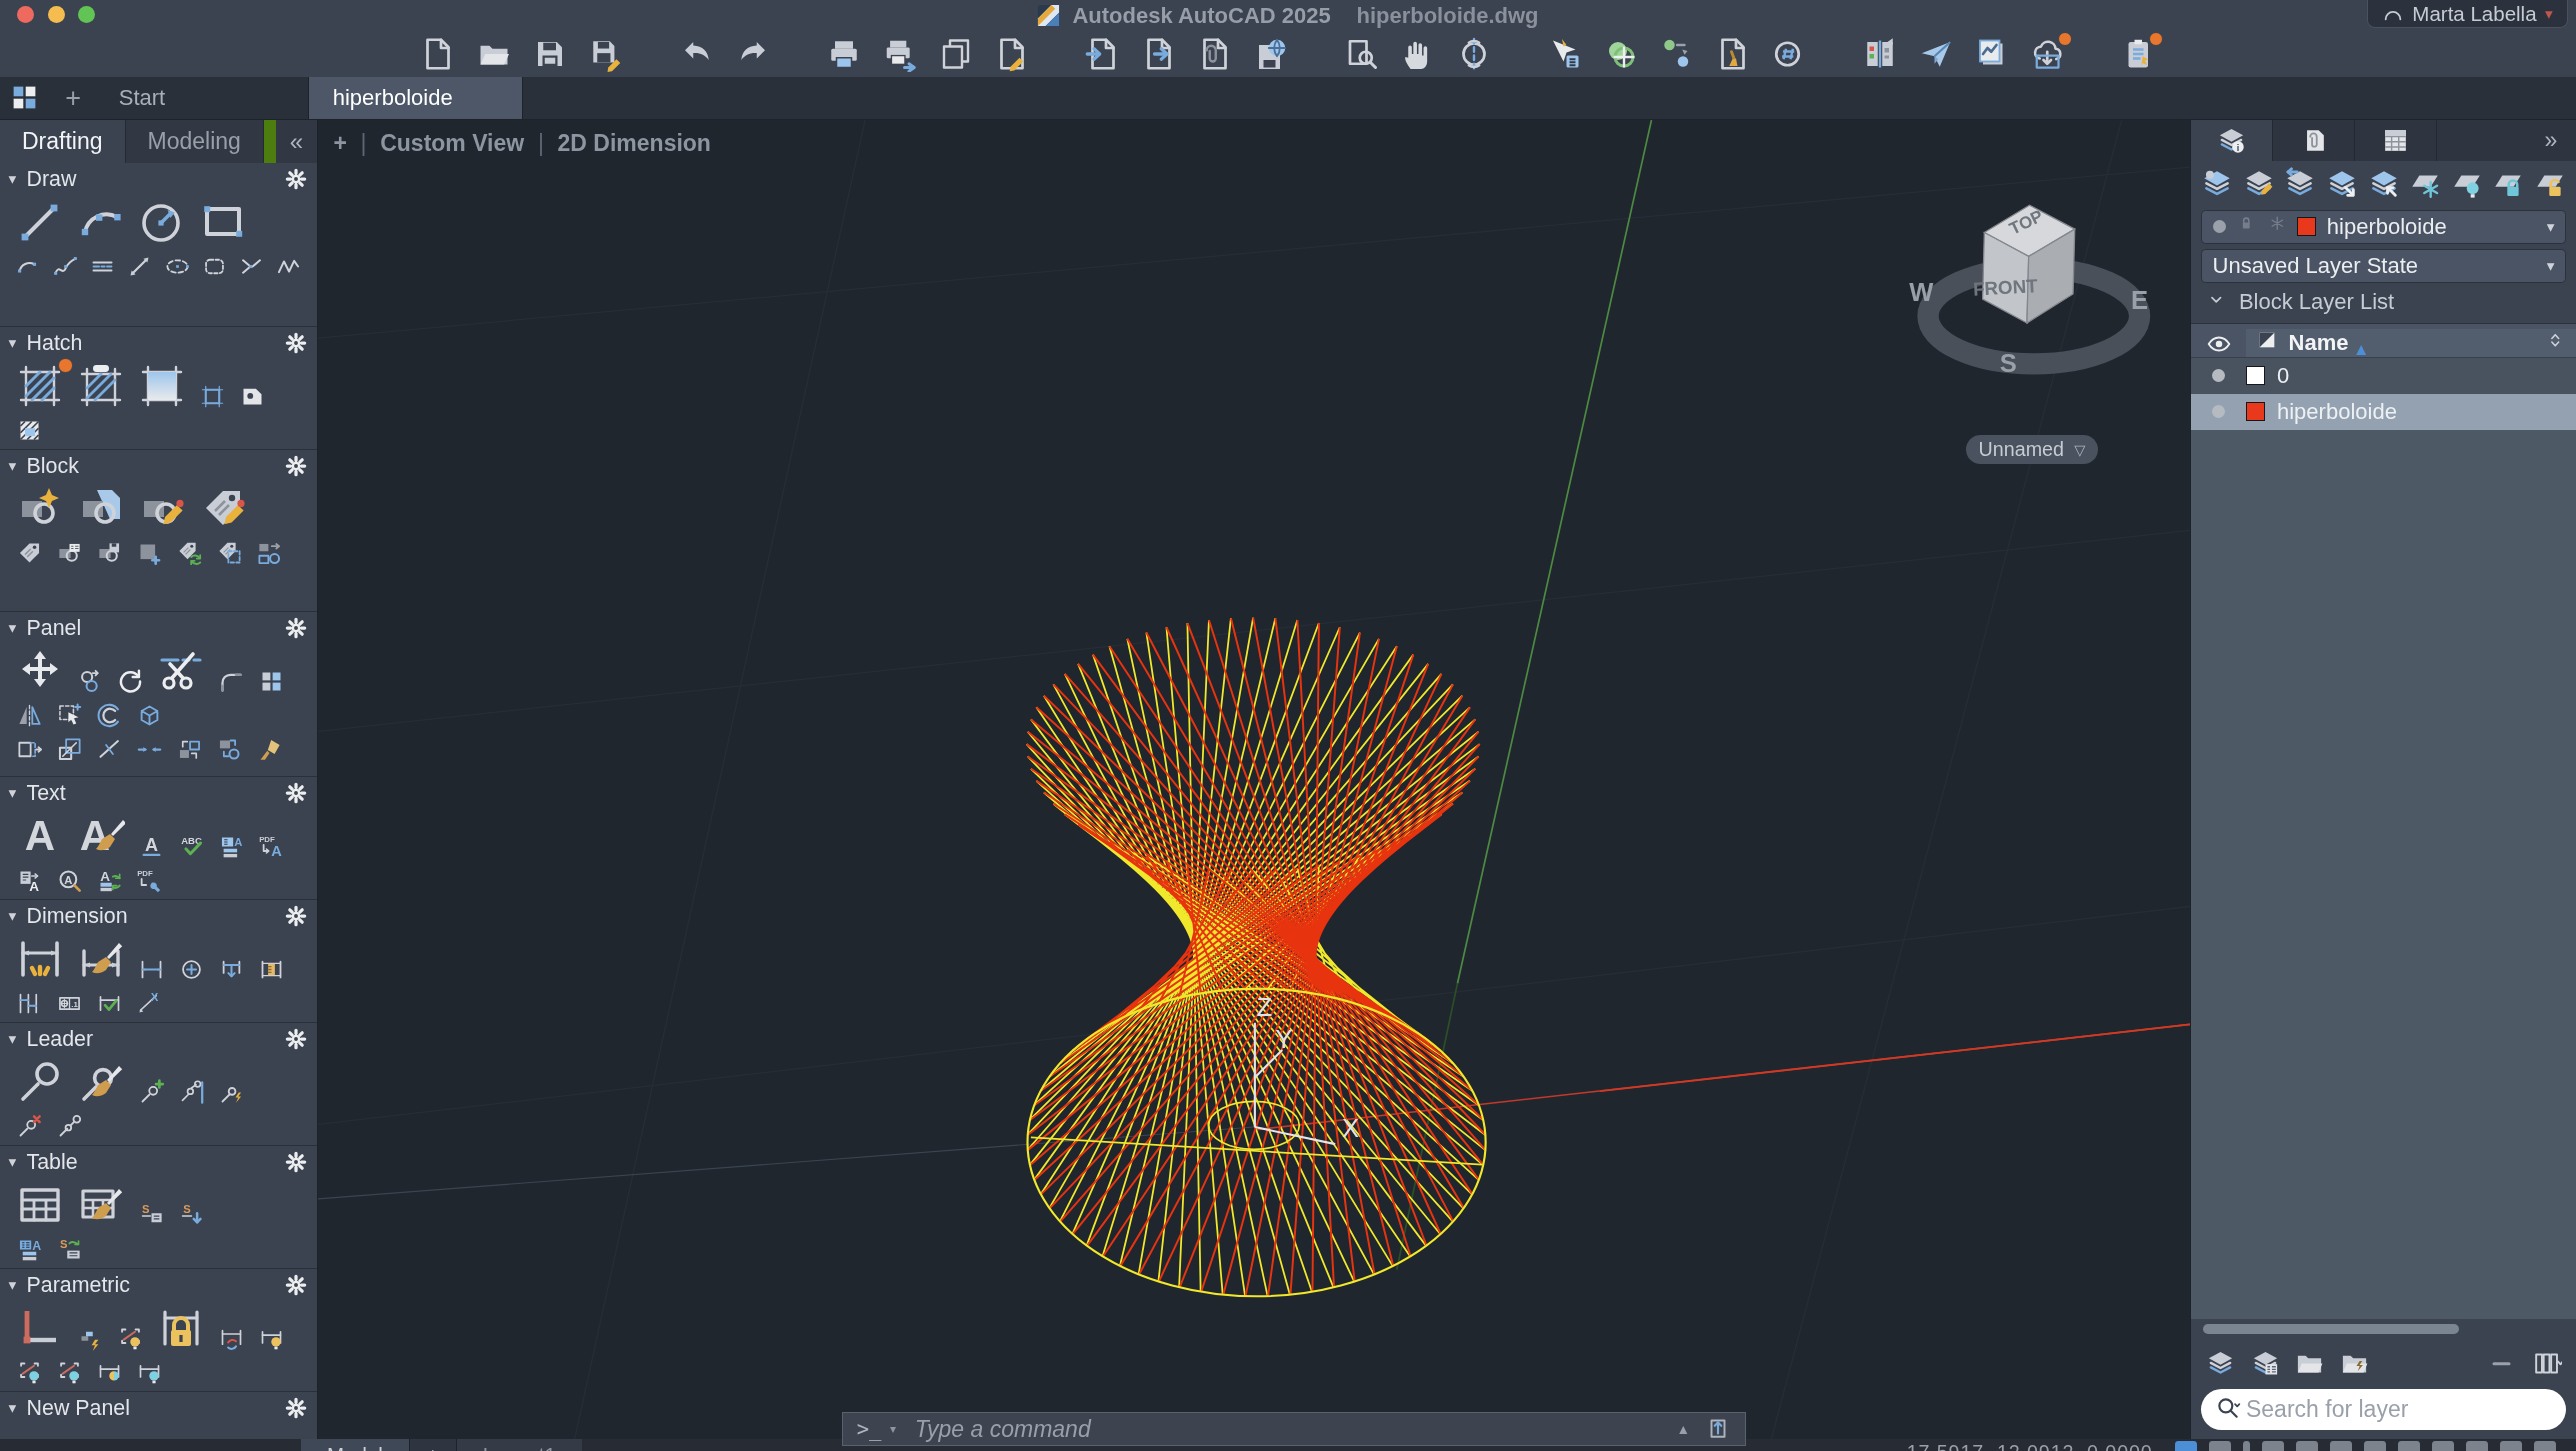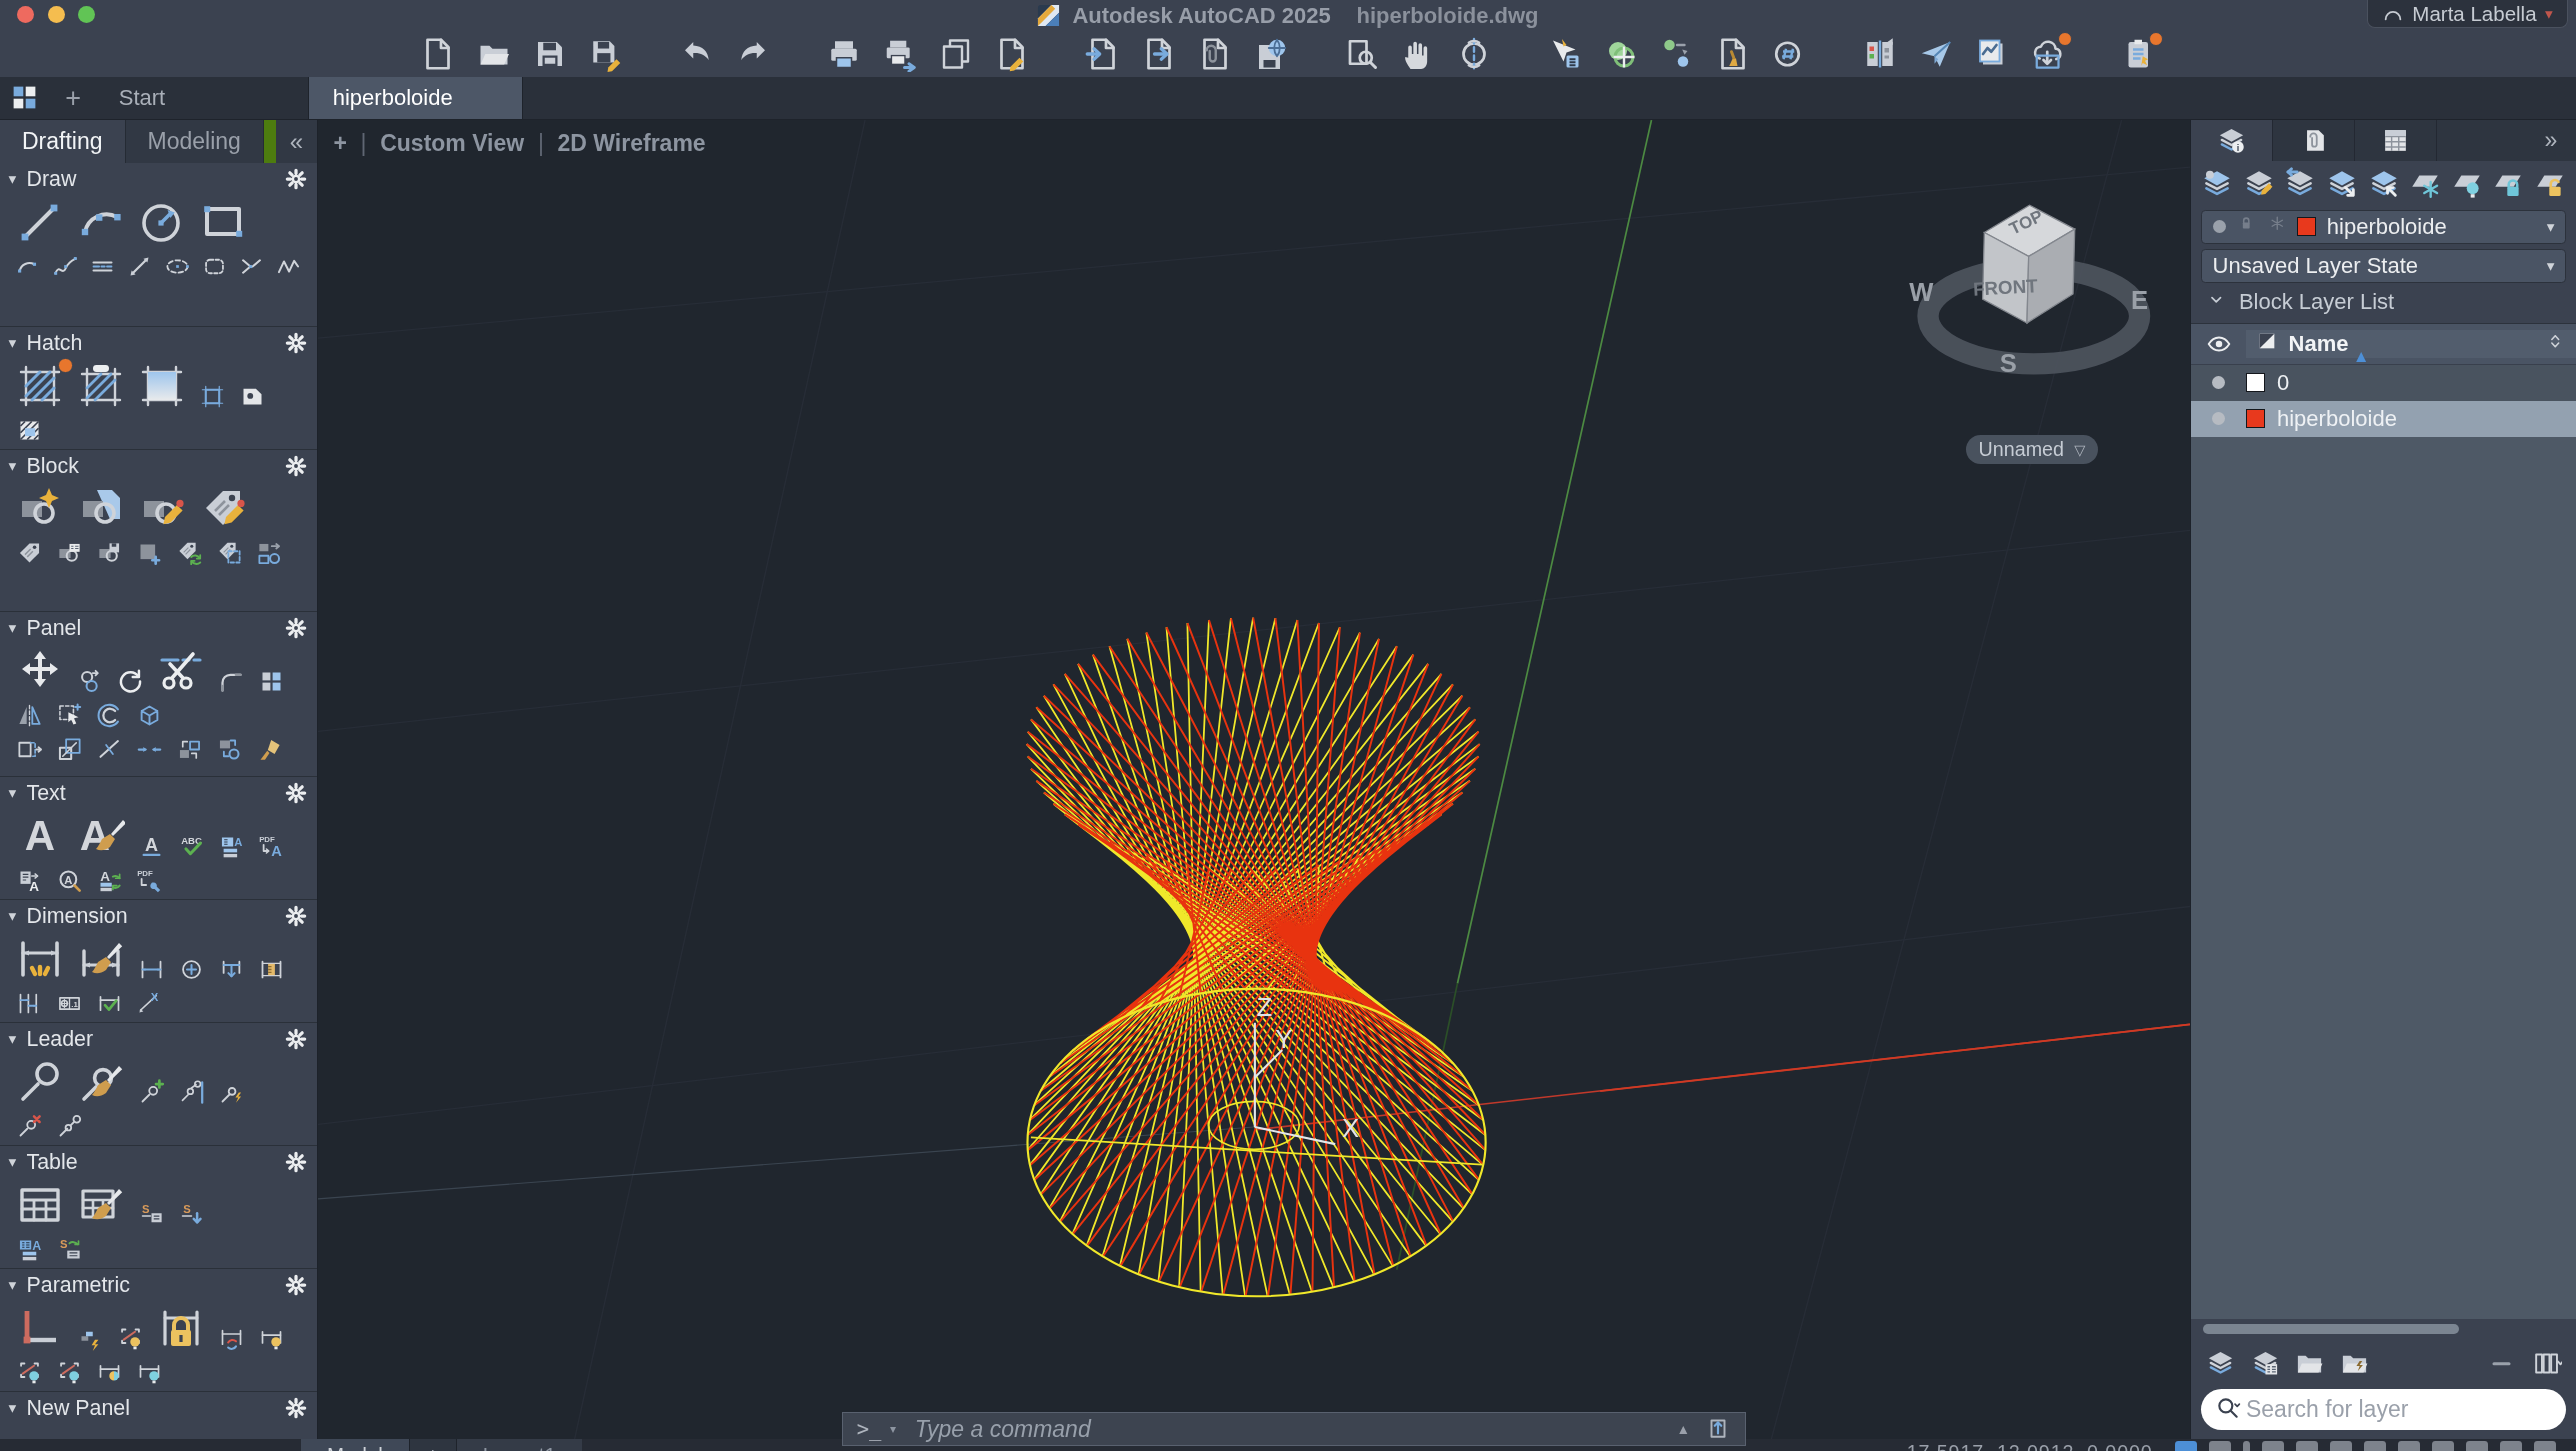--- a/index.html
+++ b/index.html
@@ -97,21 +97,21 @@
     display:flex;align-items:center;gap:10.3px;padding:0 10.3px;font-size:22px;color:#eceef0;cursor:pointer;flex:0 0 auto}
   .combo .caret{margin-left:auto;color:#cfd3d9;font-size:15.4px}
   .gdot{width:13px;height:13px;border-radius:50%;background:#9aa1ab}
   .gmini svg{width:20.5px;height:20.5px;opacity:.55}
   .lswatch{width:19px;height:19px;border:1.7px solid #14171c;flex:0 0 auto}
   #hidelist{height:34px;display:flex;align-items:center;gap:12px;padding:0 15.4px;
     color:#c6ccd4;font-size:22px;cursor:pointer;flex:0 0 auto}
   #hidelist svg{width:20.5px;height:20.5px}
   #ltable{flex:1;background:#4e5966;display:flex;flex-direction:column;overflow:hidden;
     border-top:0.9px solid #2c323c;margin-top:3.4px}
-  #lthead{height:41px;background:#4a5464;display:flex;align-items:center;position:relative;
+  #lthead{height:34px;background:#4a5464;display:flex;align-items:flex-end;position:relative;
     border-bottom:0.9px solid #39404d;flex:0 0 auto}
   .eyecell{width:55px;display:flex;align-items:center;justify-content:center}
   .eyecell svg{width:26px;height:26px}
   .namecell{flex:1;display:flex;align-items:center;gap:10.3px;background:#525d6d;
     padding:0 10.3px;font-weight:bold;color:#f2f4f6;font-size:22px}
   .namecell .swico svg{width:22px;height:22px}
   .sortglyph{margin-left:auto}
   .sortglyph svg{width:20.5px;height:20.5px}
   .sortmark{position:absolute;left:42%;bottom:-3.4px;color:#4d8fd6;font-size:17px}
   .lrow{height:36px;display:flex;align-items:center;font-size:22px;color:#eef1f4;
@@ -1258,21 +1258,21 @@
           </div>
         </div>
     </aside>
 
     <section id="viewport">
       <div id="vpcontrols">
         <span>+</span>
         <span class="vpsep">|</span>
         <span>Custom View</span>
         <span class="vpsep">|</span>
-        <span>2D Wireframe</span>
+        <span>2D Dimension</span>
       </div>
       <svg id="scene" viewBox="0 0 2190 1544">
           <line x1="0" y1="255" x2="2190" y2="55" stroke="#272d37" stroke-width="1.5"></line>
           <line x1="0" y1="715" x2="2190" y2="480" stroke="#272d37" stroke-width="1.5"></line>
           <line x1="0" y1="1175" x2="2190" y2="920" stroke="#272d37" stroke-width="1.5"></line>
           <line x1="640" y1="0" x2="300" y2="1544" stroke="#272d37" stroke-width="1.5"></line>
           <line x1="2110" y1="0" x2="1700" y2="1544" stroke="#272d37" stroke-width="1.5"></line>
           <line x1="1560" y1="0" x2="1333" y2="1010" stroke="#4c8a42" stroke-width="2"></line>
           <line x1="1333" y1="1010" x2="1262" y2="1345" stroke="#2b4f28" stroke-width="2"></line>
           <line x1="0" y1="1262" x2="1095" y2="1178" stroke="#46525f" stroke-width="1.3" opacity=".7"></line>

